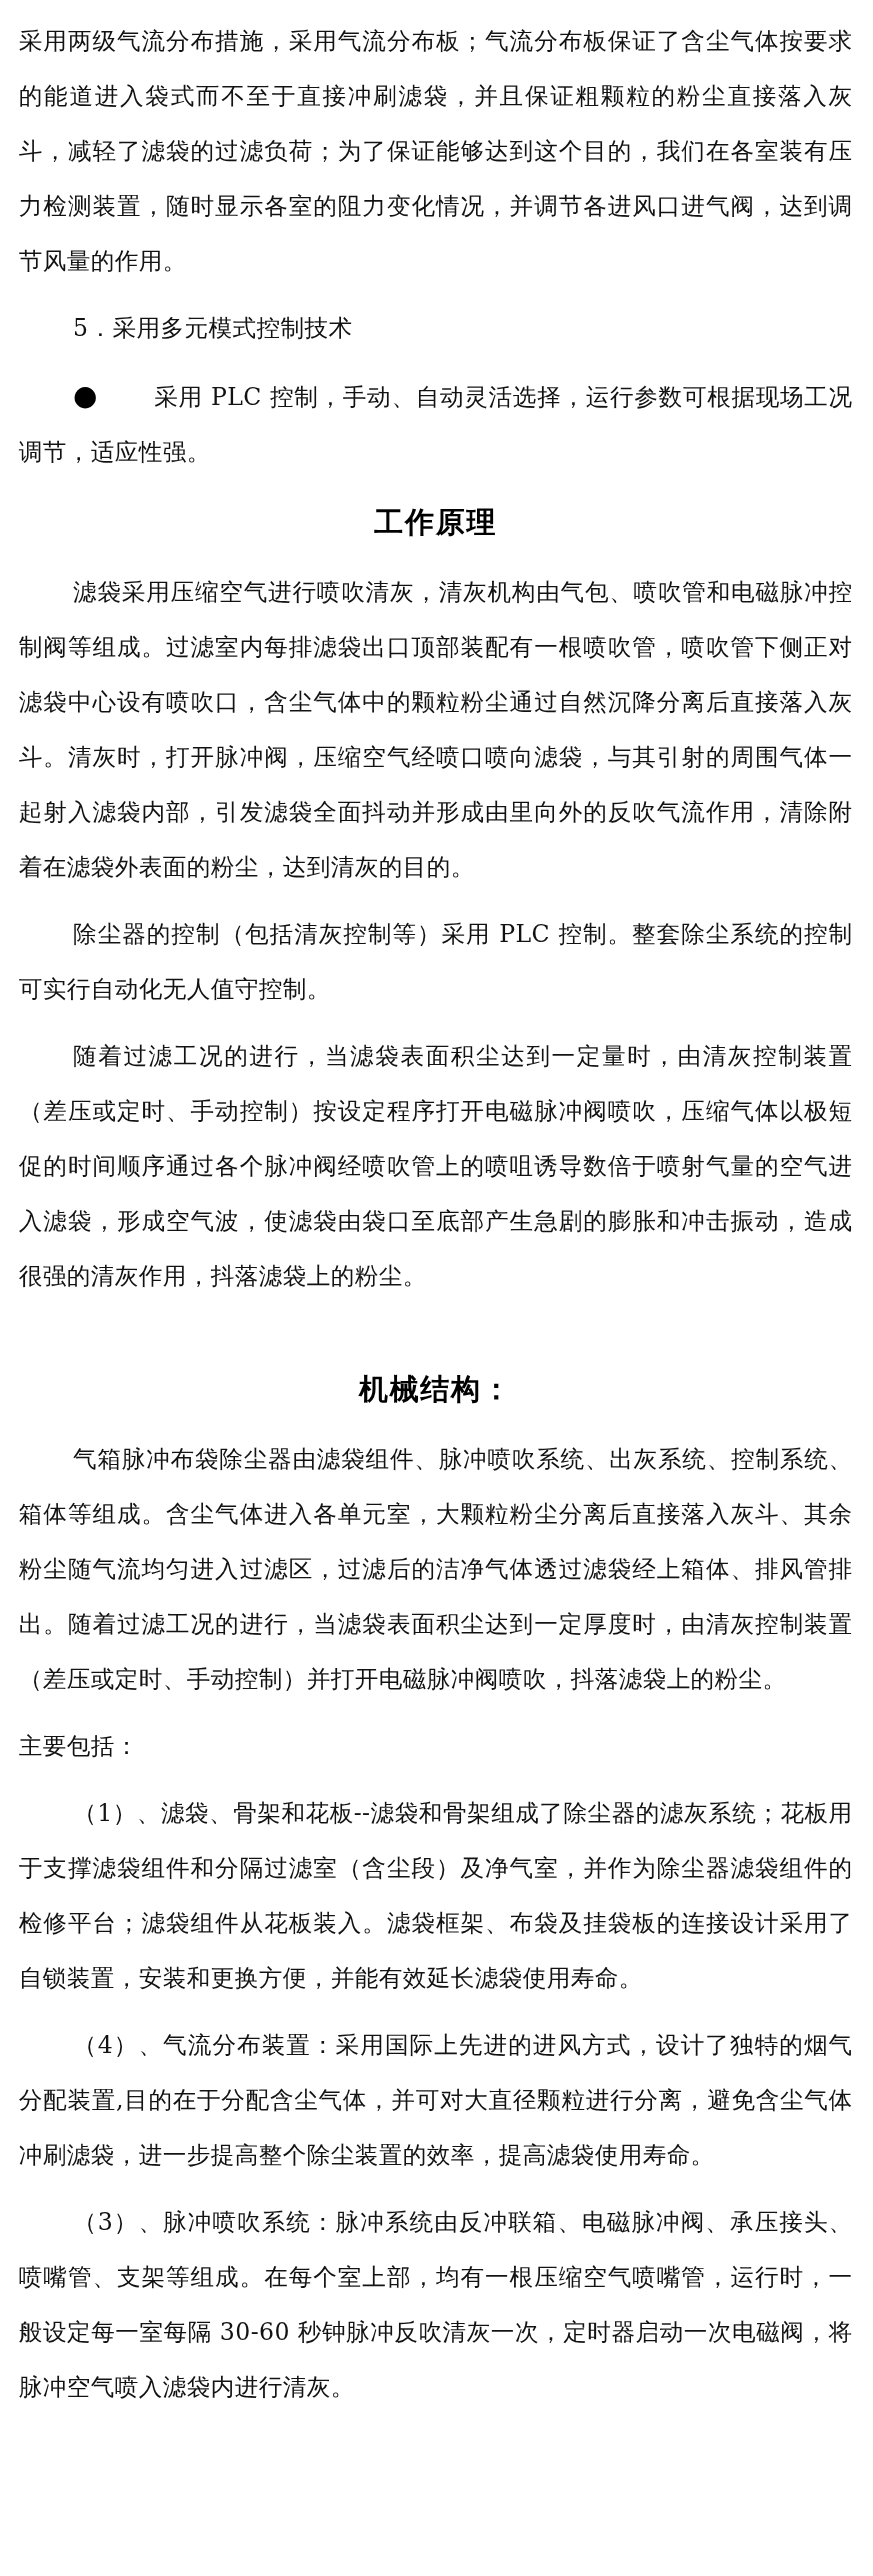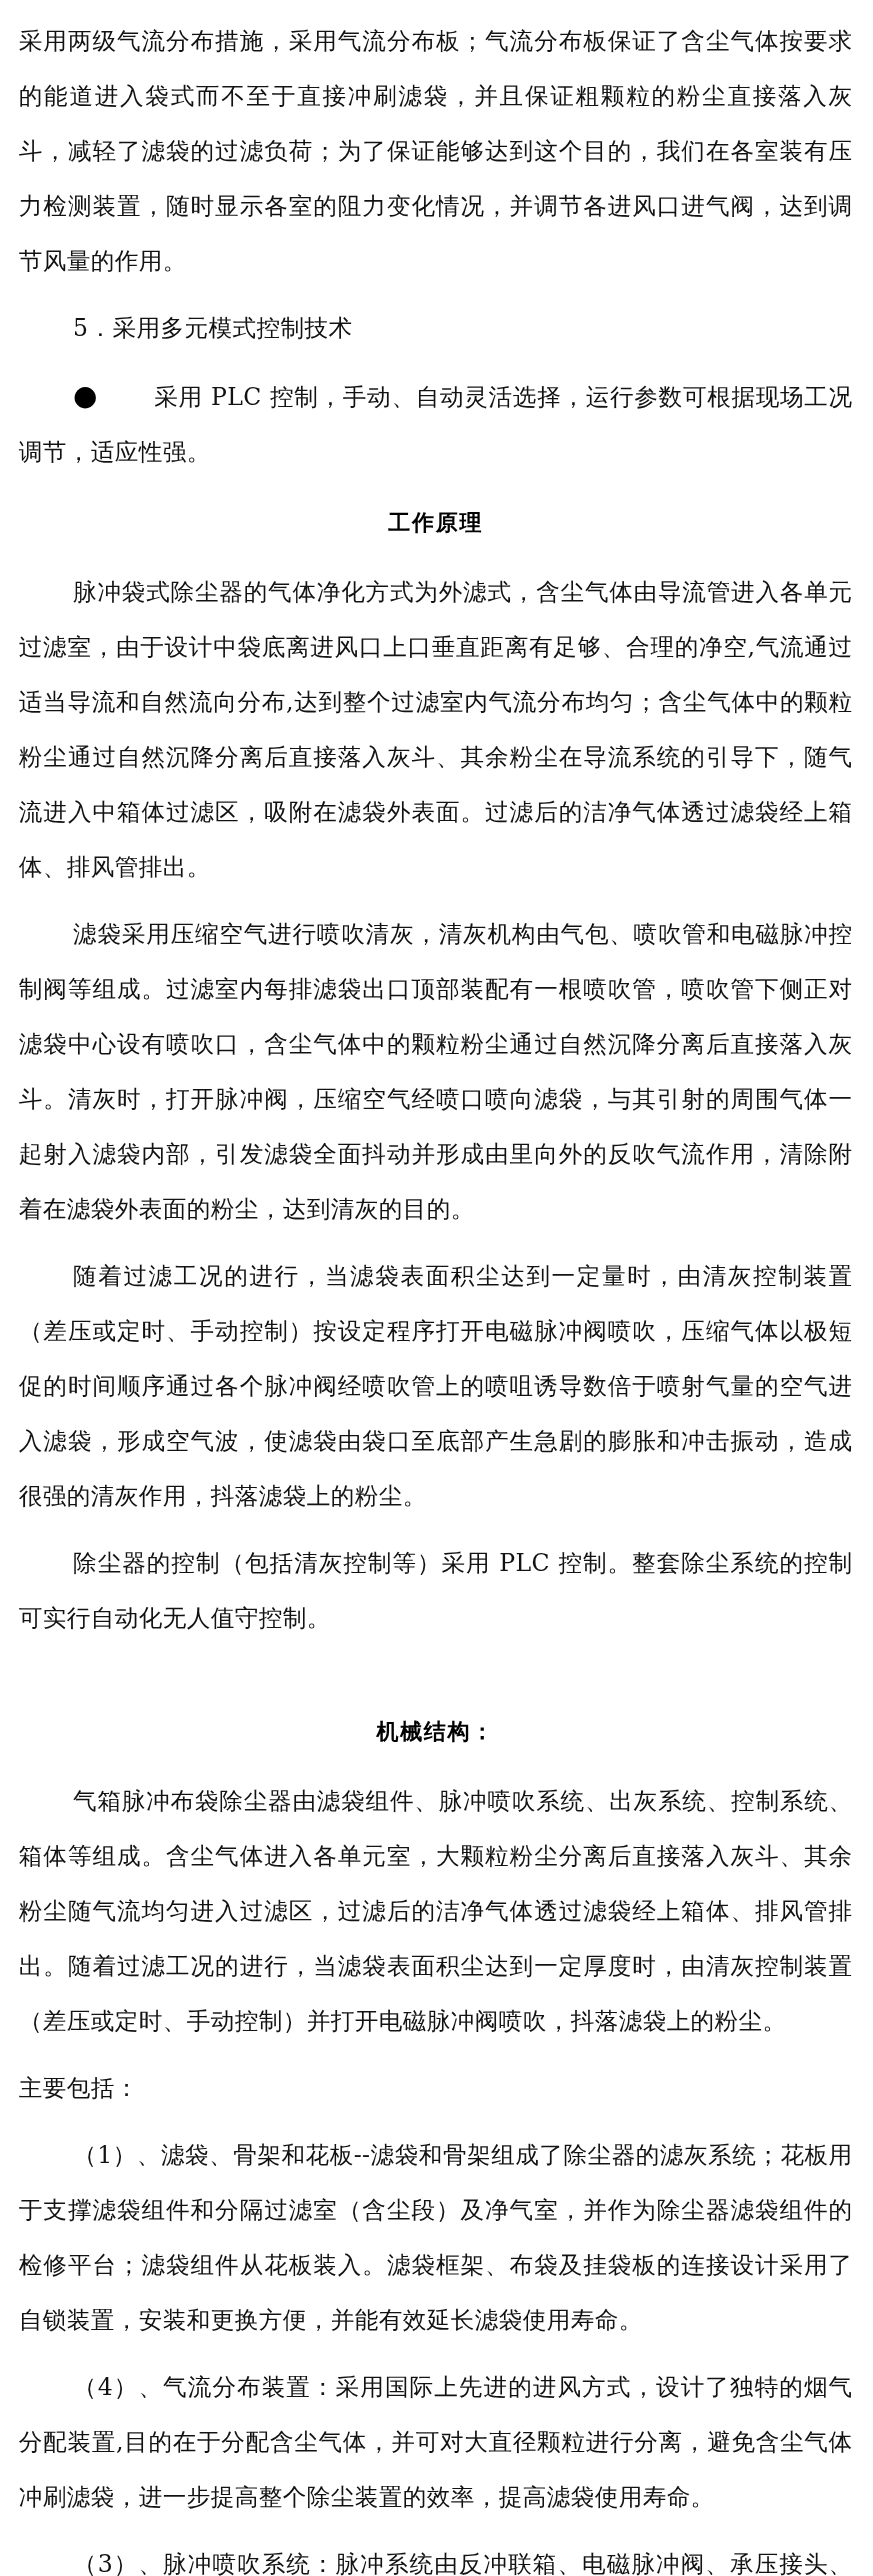--- a/index.html
+++ b/index.html
@@ -26,21 +26,21 @@
     padding: 0;
   }
   p.para.indent {
     text-indent: 2.3em;
   }
   h2.doc-heading {
     margin: 0;
     padding: 0;
     font-family: "DejaVu Sans", "Liberation Sans", sans-serif;
     font-weight: bold;
-    font-size: 22px;
+    font-size: 29px;
     line-height: 61px;
     text-align: center;
     text-indent: 0;
     color: #000000;
     letter-spacing: 1.7px;
   }
   h2.doc-heading.spaced-above {
     margin-top: 55px;
     text-align: center;
   }
@@ -59,27 +59,26 @@
 <div class="page">
 
   <p class="para">采用两级气流分布措施，采用气流分布板；气流分布板保证了含尘气体按要求的能道进入袋式而不至于直接冲刷滤袋，并且保证粗颗粒的粉尘直接落入灰斗，减轻了滤袋的过滤负荷；为了保证能够达到这个目的，我们在各室装有压力检测装置，随时显示各室的阻力变化情况，并调节各进风口进气阀，达到调节风量的作用。</p>
 
   <p class="para indent">5．采用多元模式控制技术</p>
 
   <p class="para bullet-line"><span class="bullet-marker">●</span><span>采用 PLC 控制，手动、自动灵活选择，运行参数可根据现场工况调节，适应性强。</span></p>
 
   <h2 class="doc-heading">工作原理</h2>
 
-  <p class="para indent">脉冲袋式除尘器的气体净化方式为外滤式，含尘气体由导流管进入各单元过滤室，由于设计中袋底离进风口上口垂直距离有足够、合理的净空,气流通过适当导流和自然流向分布,达到整个过滤室内气流分布均匀；含尘气体中的颗粒粉尘通过自然沉降分离后直接落入灰斗、其余粉尘在导流系统的引导下，随气流进入中箱体过滤区，吸附在滤袋外表面。过滤后的洁净气体透过滤袋经上箱体、排风管排出。</p>
 
   <p class="para indent">滤袋采用压缩空气进行喷吹清灰，清灰机构由气包、喷吹管和电磁脉冲控制阀等组成。过滤室内每排滤袋出口顶部装配有一根喷吹管，喷吹管下侧正对滤袋中心设有喷吹口，含尘气体中的颗粒粉尘通过自然沉降分离后直接落入灰斗。清灰时，打开脉冲阀，压缩空气经喷口喷向滤袋，与其引射的周围气体一起射入滤袋内部，引发滤袋全面抖动并形成由里向外的反吹气流作用，清除附着在滤袋外表面的粉尘，达到清灰的目的。</p>
 
+  <p class="para indent">除尘器的控制（包括清灰控制等）采用 PLC 控制。整套除尘系统的控制可实行自动化无人值守控制。</p>
+
   <p class="para indent">随着过滤工况的进行，当滤袋表面积尘达到一定量时，由清灰控制装置（差压或定时、手动控制）按设定程序打开电磁脉冲阀喷吹，压缩气体以极短促的时间顺序通过各个脉冲阀经喷吹管上的喷咀诱导数倍于喷射气量的空气进入滤袋，形成空气波，使滤袋由袋口至底部产生急剧的膨胀和冲击振动，造成很强的清灰作用，抖落滤袋上的粉尘。</p>
-
-  <p class="para indent">除尘器的控制（包括清灰控制等）采用 PLC 控制。整套除尘系统的控制可实行自动化无人值守控制。</p>
 
   <h2 class="doc-heading spaced-above">机械结构：</h2>
 
   <p class="para indent">气箱脉冲布袋除尘器由滤袋组件、脉冲喷吹系统、出灰系统、控制系统、箱体等组成。含尘气体进入各单元室，大颗粒粉尘分离后直接落入灰斗、其余粉尘随气流均匀进入过滤区，过滤后的洁净气体透过滤袋经上箱体、排风管排出。随着过滤工况的进行，当滤袋表面积尘达到一定厚度时，由清灰控制装置（差压或定时、手动控制）并打开电磁脉冲阀喷吹，抖落滤袋上的粉尘。</p>
 
   <p class="para">主要包括：</p>
 
   <p class="para indent">（1）、滤袋、骨架和花板--滤袋和骨架组成了除尘器的滤灰系统；花板用于支撑滤袋组件和分隔过滤室（含尘段）及净气室，并作为除尘器滤袋组件的检修平台；滤袋组件从花板装入。滤袋框架、布袋及挂袋板的连接设计采用了自锁装置，安装和更换方便，并能有效延长滤袋使用寿命。</p>
 
   <p class="para indent">（4）、气流分布装置：采用国际上先进的进风方式，设计了独特的烟气分配装置,目的在于分配含尘气体，并可对大直径颗粒进行分离，避免含尘气体冲刷滤袋，进一步提高整个除尘装置的效率，提高滤袋使用寿命。</p>

